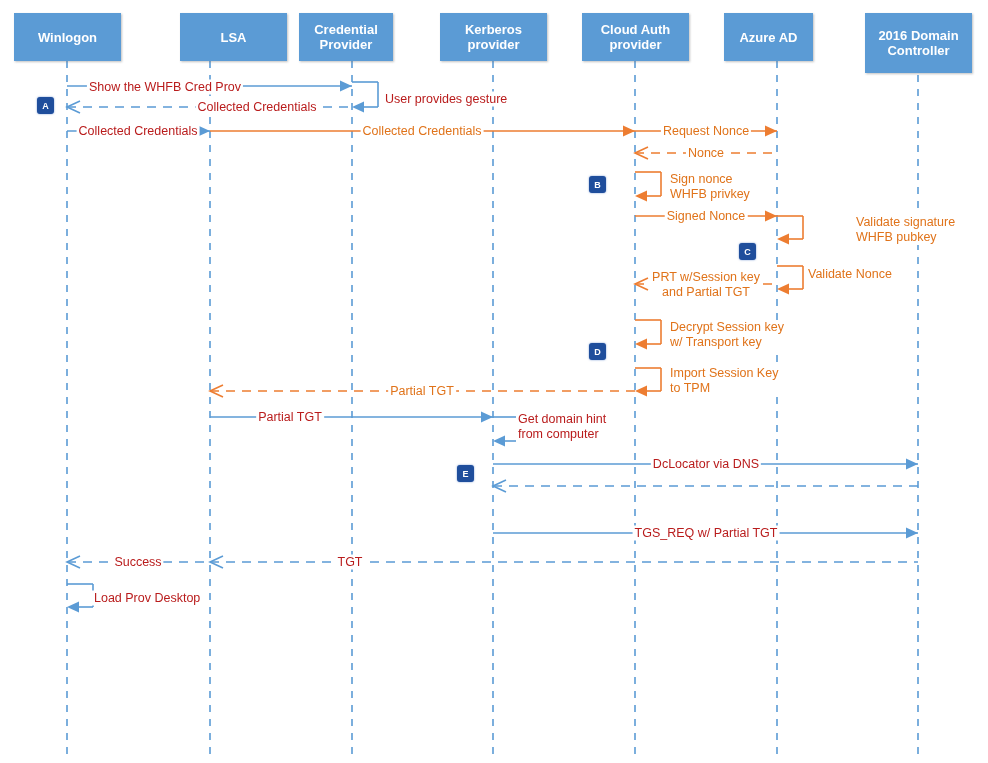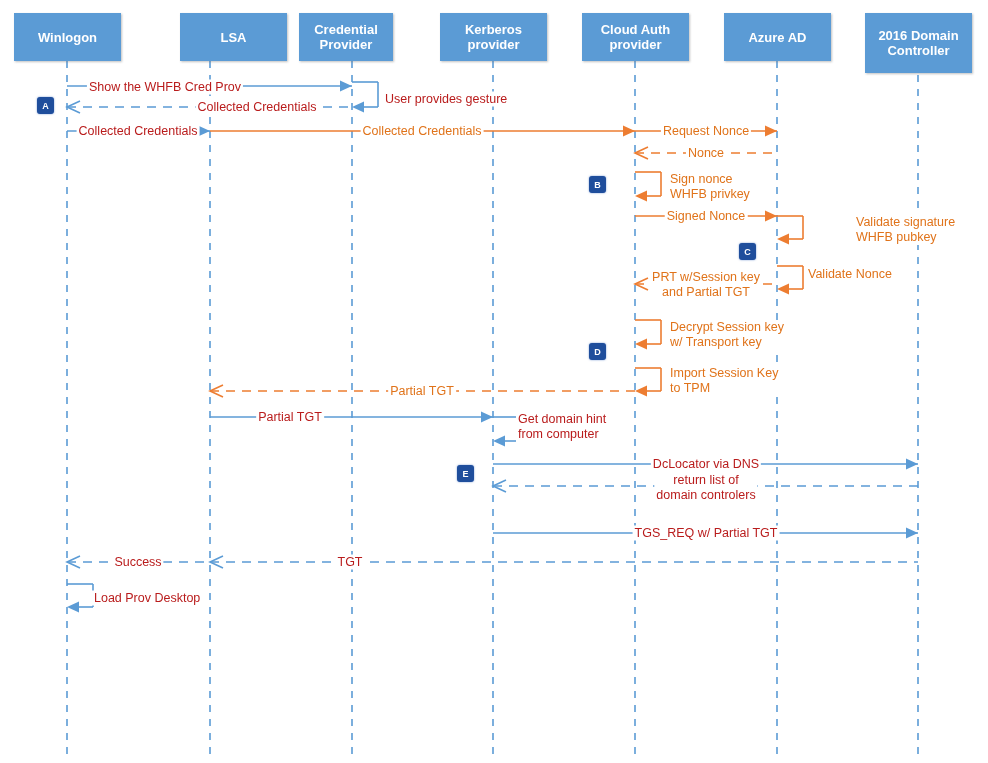--- a/index.html
+++ b/index.html
@@ -152,21 +152,21 @@
 Provider</span>
     </div>
     <div class="actor-box" style="left: 440px; top: 13px; width: 107px; height: 48px;">
       <span style="white-space: pre-line;">Kerberos
 provider</span>
     </div>
     <div class="actor-box" style="left: 582px; top: 13px; width: 107px; height: 48px;">
       <span style="white-space: pre-line;">Cloud Auth
 provider</span>
     </div>
-    <div class="actor-box" style="left: 724px; top: 13px; width: 107px; height: 48px;">
+    <div class="actor-box" style="left: 724px; top: 13px; width: 89px; height: 48px;">
       <span style="white-space: pre-line;">Azure AD</span>
     </div>
     <div class="actor-box" style="left: 865px; top: 13px; width: 107px; height: 60px;">
       <span style="white-space: pre-line;">2016 Domain
 Controller</span>
     </div>
     <div class="msg-label lbl-blue lbl-center" style="left: 165px; top: 87px; white-space: pre;">Show the WHFB Cred Prov</div>
     <div class="msg-label lbl-blue lbl-center" style="left: 257px; top: 107px; white-space: pre;">Collected Credentials</div>
     <div class="msg-label lbl-blue lbl-left" style="left: 383px; top: 99px; white-space: pre;">User provides gesture</div>
     <div class="msg-label lbl-blue lbl-center" style="left: 138px; top: 131px; white-space: pre;">Collected Credentials</div>
@@ -183,22 +183,20 @@
 and Partial TGT</div>
     <div class="msg-label lbl-orange lbl-left" style="left: 668px; top: 335px; white-space: pre;">Decrypt Session key
 w/ Transport key</div>
     <div class="msg-label lbl-orange lbl-left" style="left: 668px; top: 381px; white-space: pre;">Import Session Key
 to TPM</div>
     <div class="msg-label lbl-orange lbl-center" style="left: 422px; top: 391px; white-space: pre;">Partial TGT</div>
     <div class="msg-label lbl-blue lbl-center" style="left: 290px; top: 417px; white-space: pre;">Partial TGT</div>
     <div class="msg-label lbl-blue lbl-left" style="left: 516px; top: 427px; white-space: pre;">Get domain hint
 from computer</div>
     <div class="msg-label lbl-blue lbl-center" style="left: 706px; top: 464px; white-space: pre;">DcLocator via DNS</div>
-    <div class="msg-label lbl-blue lbl-center" style="left: 706px; top: 488px; white-space: pre;">return list of
-domain controlers</div>
     <div class="msg-label lbl-blue lbl-center" style="left: 706px; top: 533px; white-space: pre;">TGS_REQ w/ Partial TGT</div>
     <div class="msg-label lbl-blue lbl-center" style="left: 350px; top: 562px; white-space: pre;">TGT</div>
     <div class="msg-label lbl-blue lbl-center" style="left: 138px; top: 562px; white-space: pre;">Success</div>
     <div class="msg-label lbl-blue lbl-left" style="left: 92px; top: 598px; white-space: pre;">Load Prov Desktop</div>
     <div class="badge" style="left: 37px; top: 97px;">A</div>
     <div class="badge" style="left: 589px; top: 176px;">B</div>
     <div class="badge" style="left: 739px; top: 243px;">C</div>
     <div class="badge" style="left: 589px; top: 343px;">D</div>
     <div class="badge" style="left: 457px; top: 465px;">E</div>
   </div>

